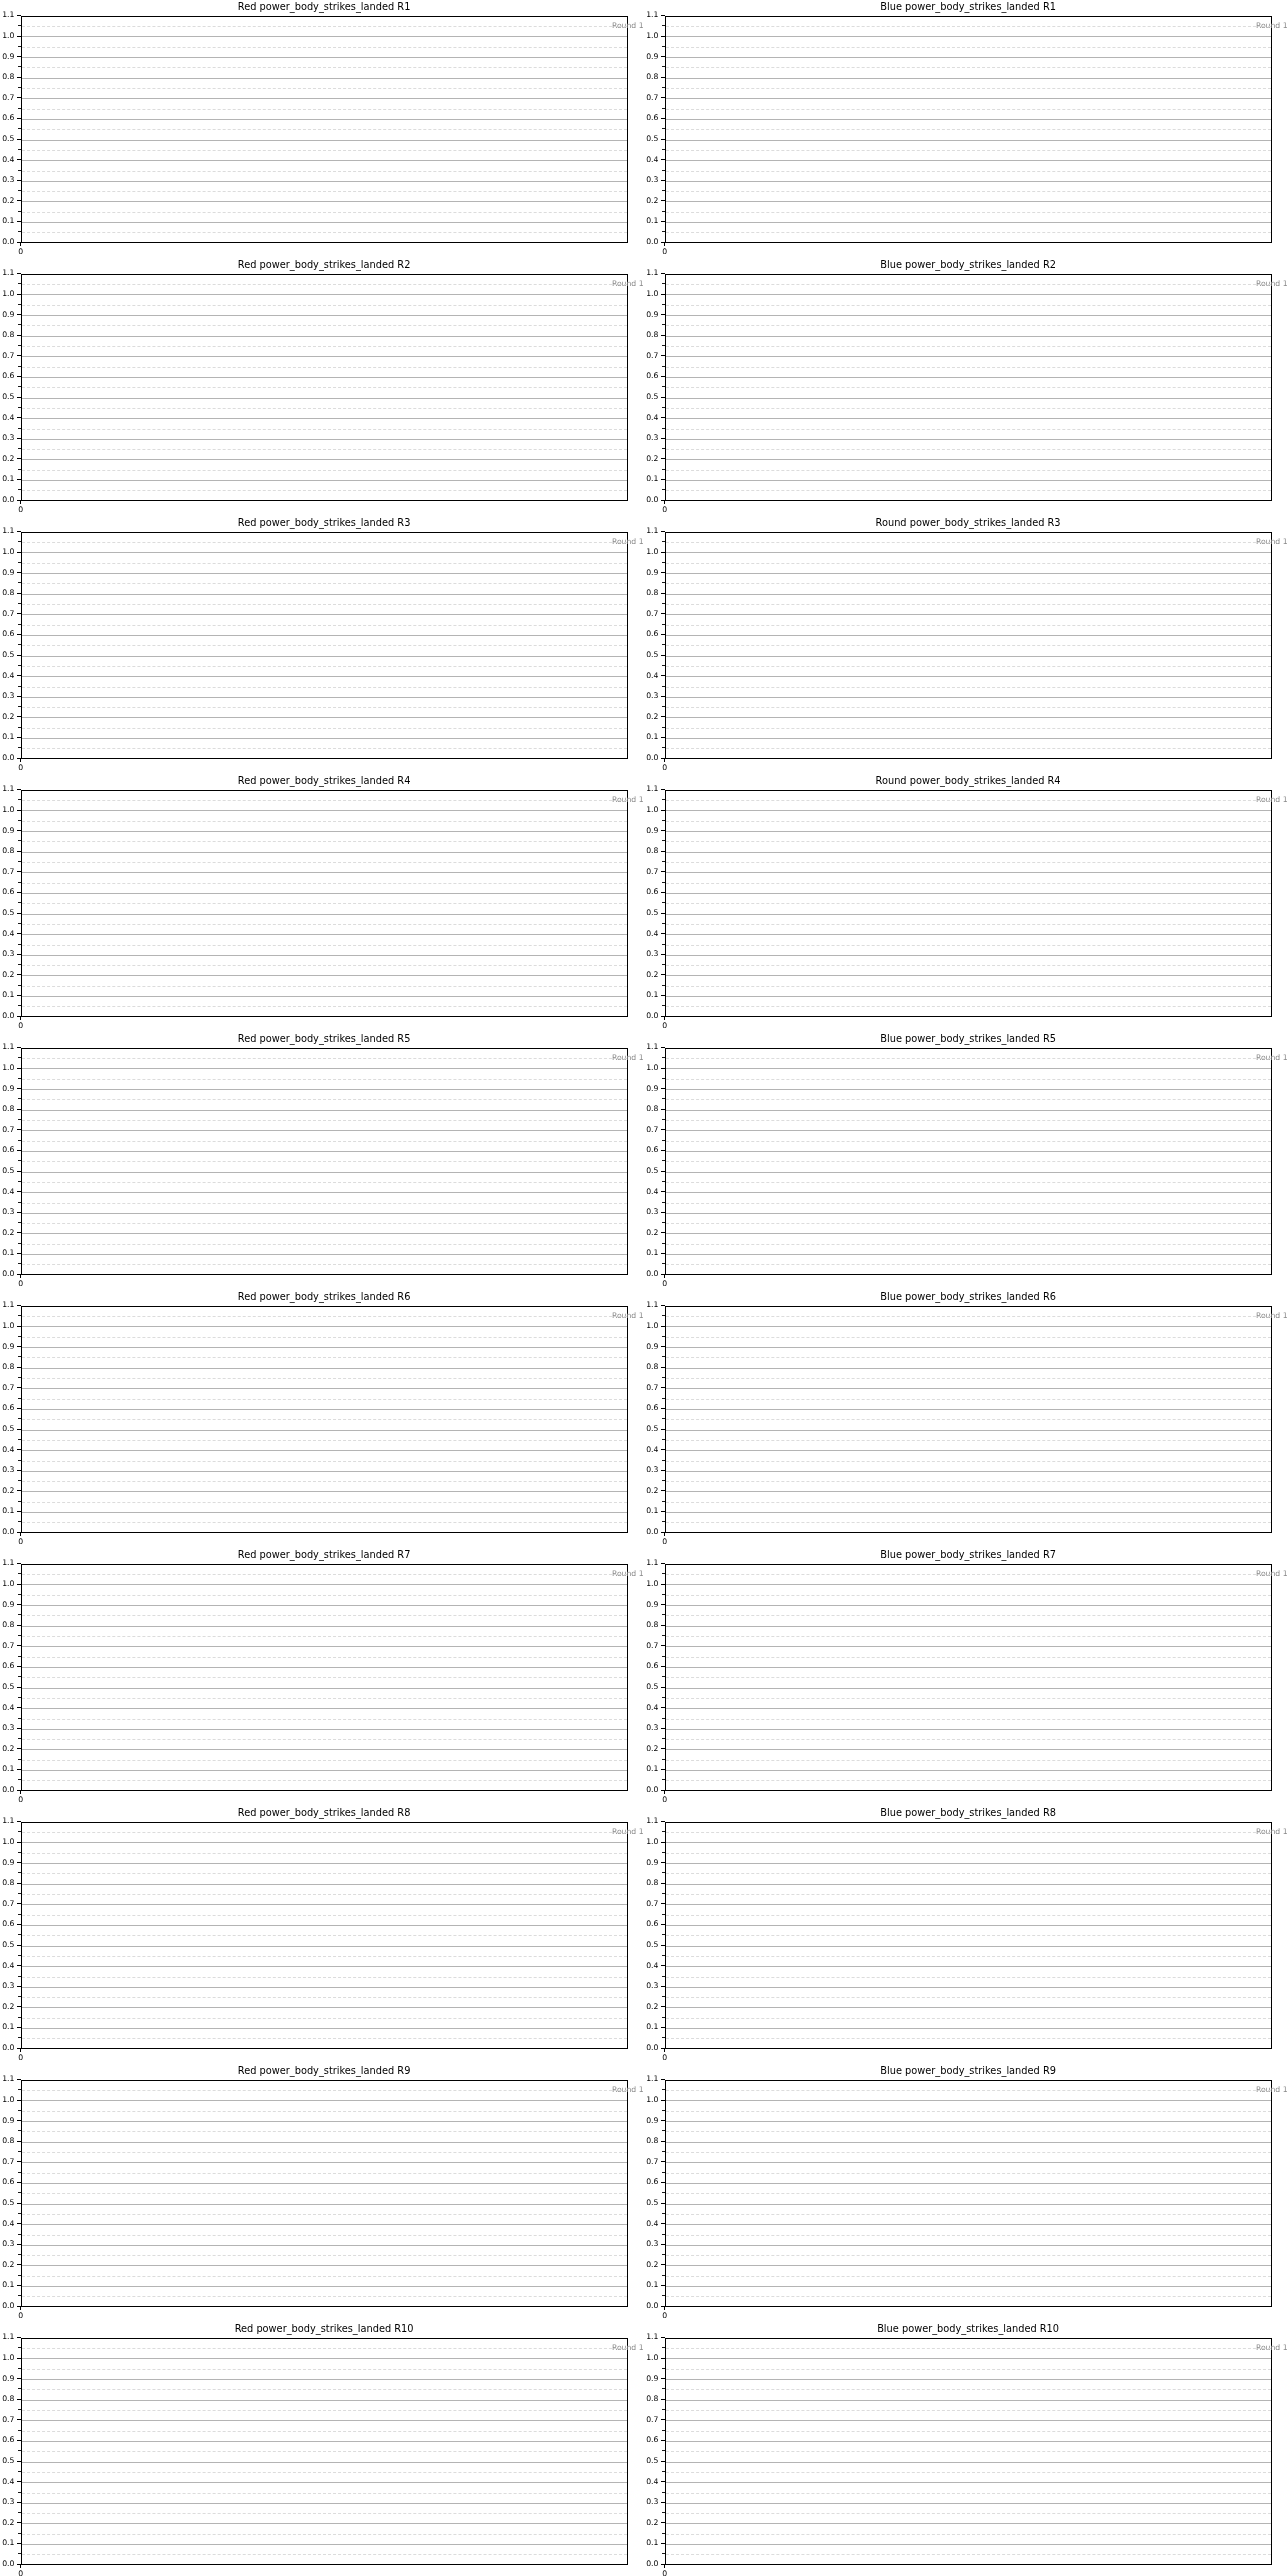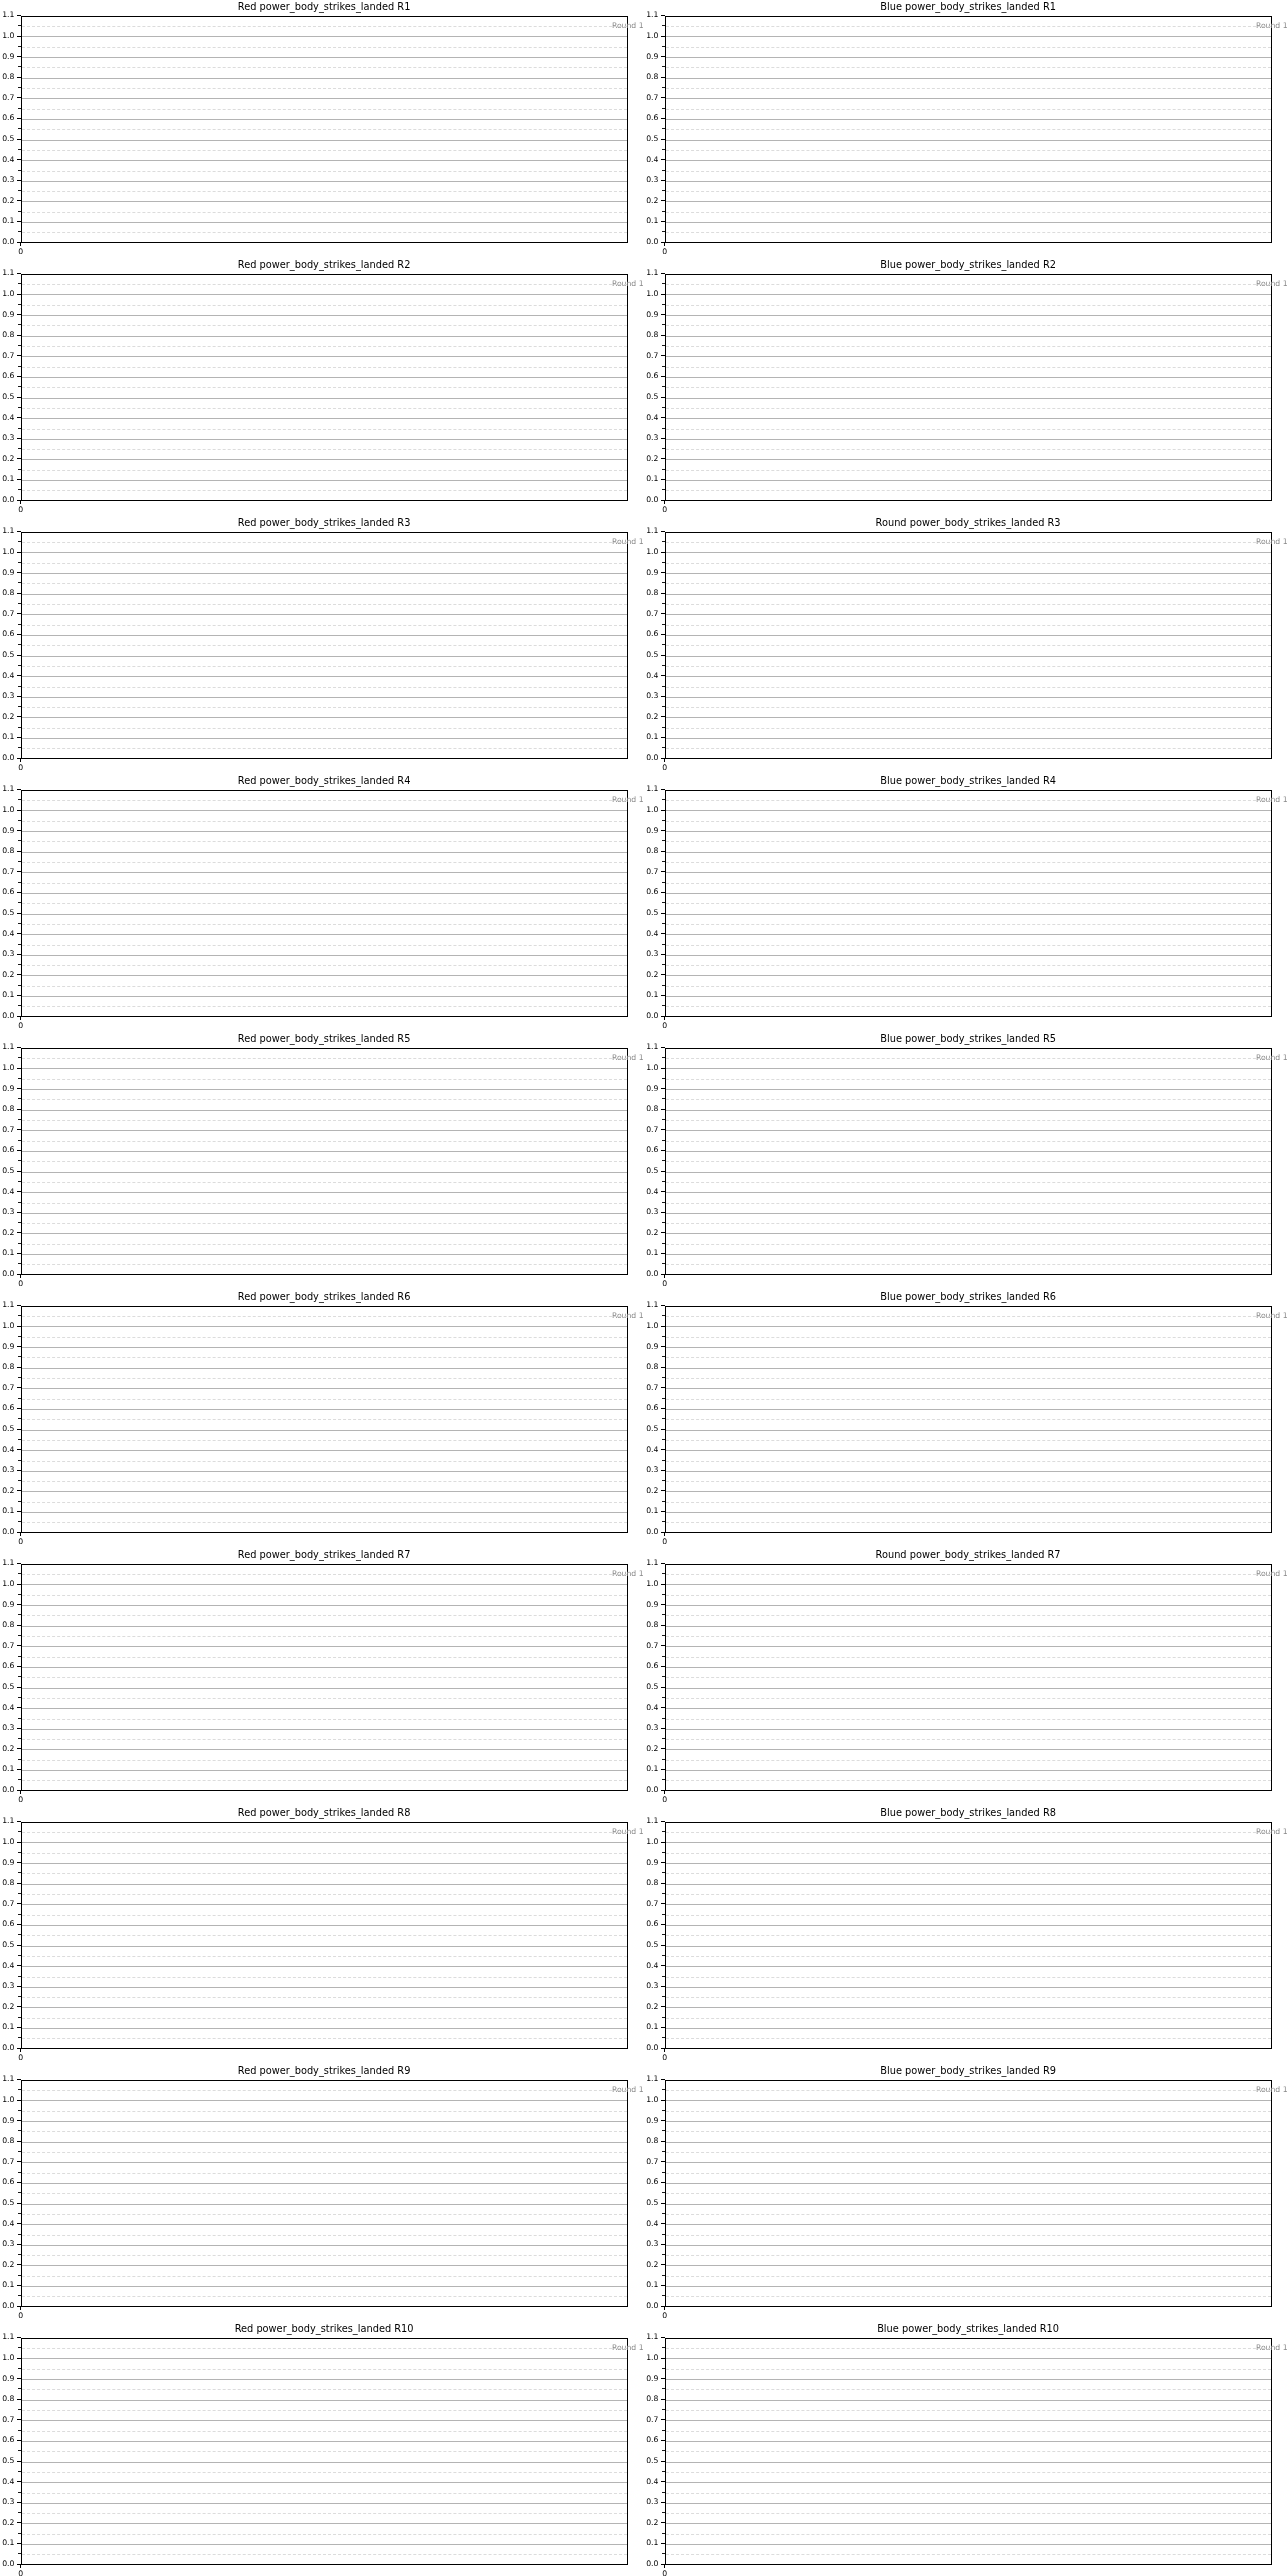--- a/index.html
+++ b/index.html
@@ -525,21 +525,21 @@
         <div class="grid-minor" style="top: 133px;"></div>
         <div class="grid-minor" style="top: 154px;"></div>
         <div class="grid-minor" style="top: 174px;"></div>
         <div class="grid-minor" style="top: 195px;"></div>
         <div class="grid-minor" style="top: 215px;"></div>
       </div>
     <div class="xtick-mark"></div>
     <div class="xlabel">0</div>
   </div>
     <div class="chart">
-    <div class="title">Blue power_body_strikes_landed R4</div>
+    <div class="title">Round power_body_strikes_landed R4</div>
     <div class="yticks">
         <div class="ylabel" style="top: 10.3px;">1.1</div>
         <div class="ytick-major" style="top: 15px;"></div>
         <div class="ylabel" style="top: 31px;">1.0</div>
         <div class="ytick-major" style="top: 36px;"></div>
         <div class="ylabel" style="top: 52px;">0.9</div>
         <div class="ytick-major" style="top: 56px;"></div>
         <div class="ylabel" style="top: 72px;">0.8</div>
         <div class="ytick-major" style="top: 77px;"></div>
         <div class="ylabel" style="top: 93px;">0.7</div>
@@ -921,21 +921,21 @@
         <div class="grid-minor" style="top: 133px;"></div>
         <div class="grid-minor" style="top: 154px;"></div>
         <div class="grid-minor" style="top: 174px;"></div>
         <div class="grid-minor" style="top: 195px;"></div>
         <div class="grid-minor" style="top: 215px;"></div>
       </div>
     <div class="xtick-mark"></div>
     <div class="xlabel">0</div>
   </div>
     <div class="chart">
-    <div class="title">Round power_body_strikes_landed R7</div>
+    <div class="title">Blue power_body_strikes_landed R7</div>
     <div class="yticks">
         <div class="ylabel" style="top: 10.3px;">1.1</div>
         <div class="ytick-major" style="top: 15px;"></div>
         <div class="ylabel" style="top: 31px;">1.0</div>
         <div class="ytick-major" style="top: 36px;"></div>
         <div class="ylabel" style="top: 52px;">0.9</div>
         <div class="ytick-major" style="top: 56px;"></div>
         <div class="ylabel" style="top: 72px;">0.8</div>
         <div class="ytick-major" style="top: 77px;"></div>
         <div class="ylabel" style="top: 93px;">0.7</div>

